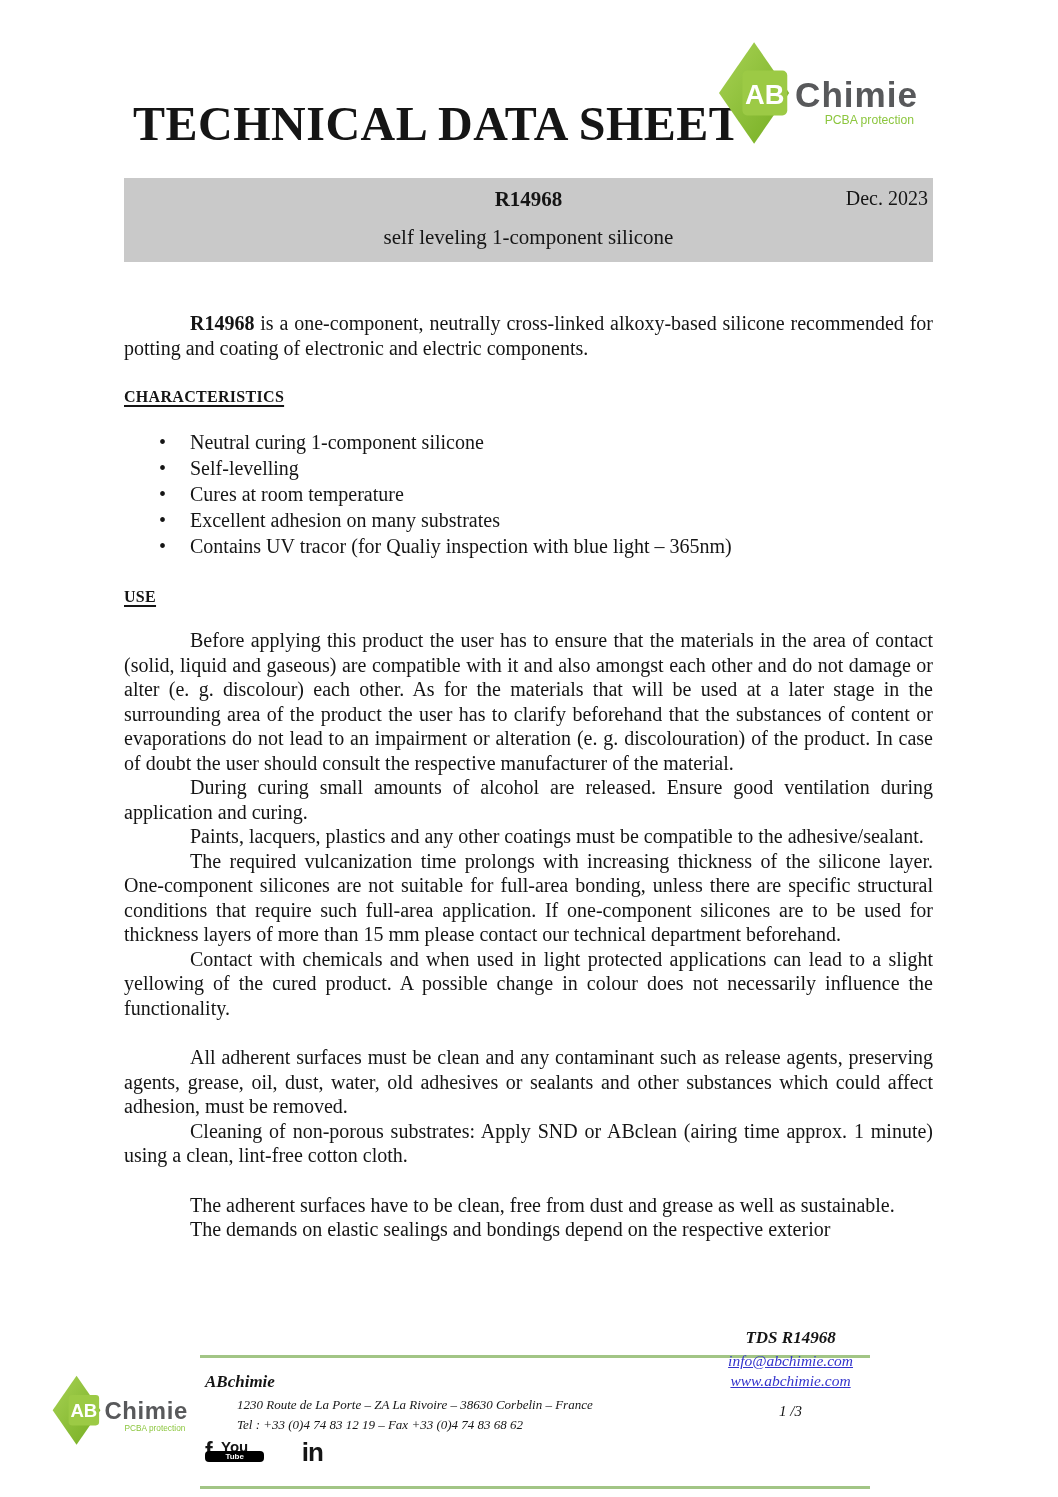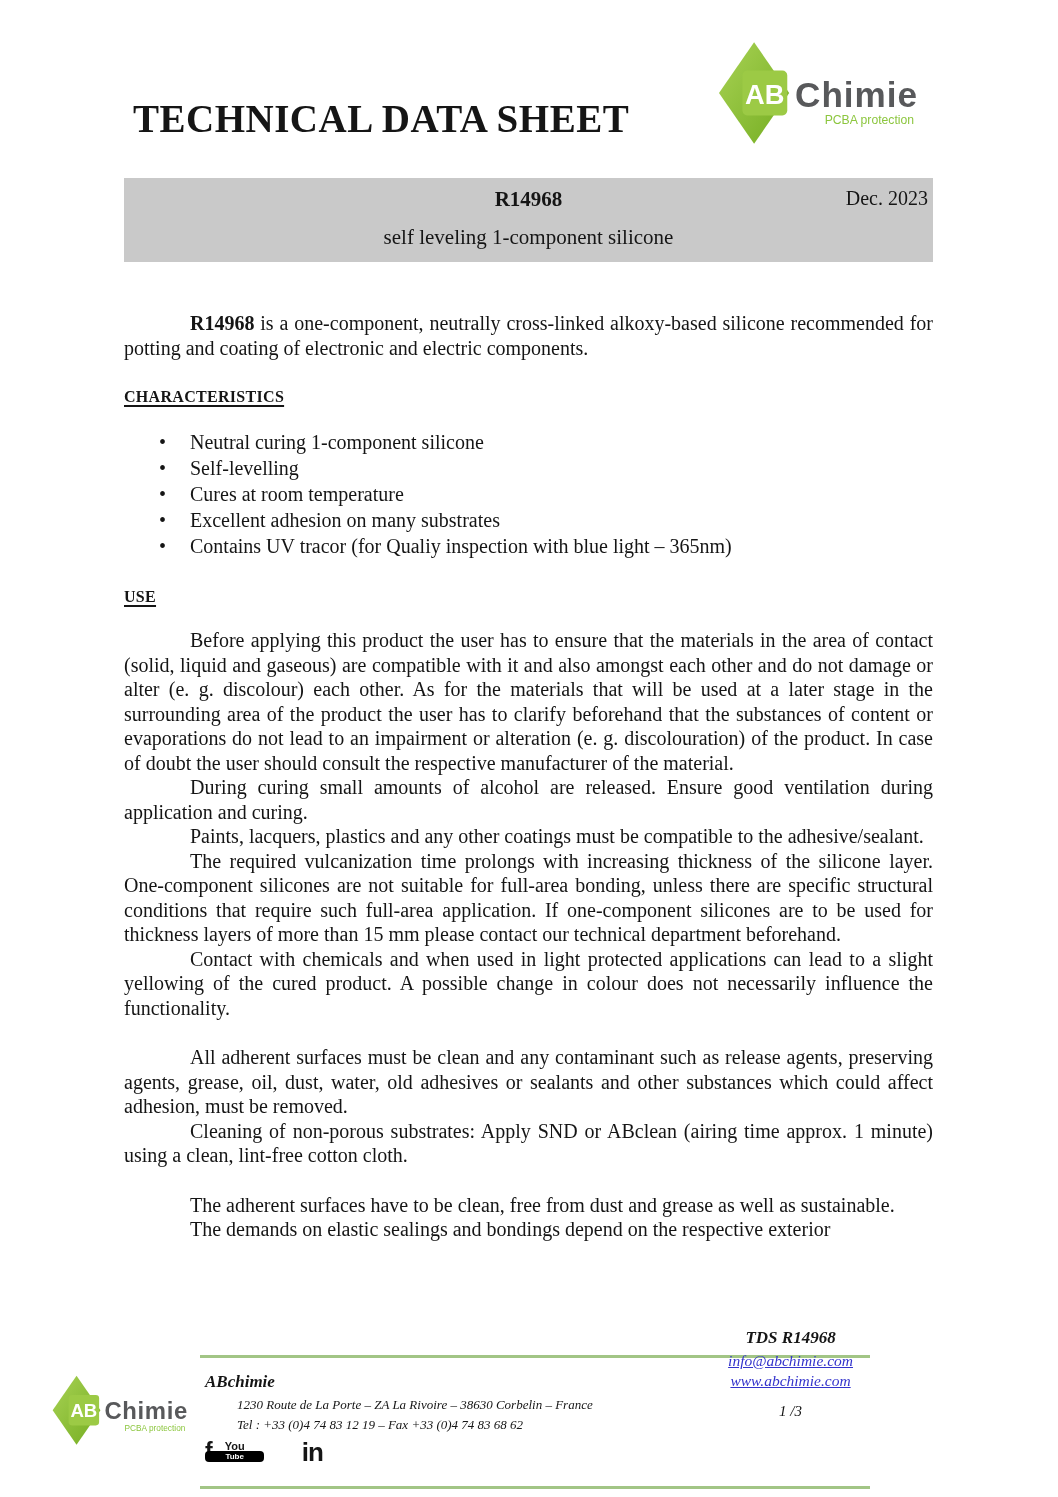--- a/index.html
+++ b/index.html
@@ -18,21 +18,21 @@
     position:relative;
     width:1058px;height:1497px;
     background:#ffffff;
     font-family:"Liberation Serif","DejaVu Serif",serif;
     color:var(--text-black,#151515);
     overflow:hidden;
   }
   
   .doc-title{
     position:absolute;left:133px;top:96px;margin:0;
-    font-size:39px;font-weight:700;letter-spacing:.5px;
+    font-size:48px;font-weight:700;letter-spacing:.5px;
     font-family:"Liberation Serif","DejaVu Serif",serif;
   }
   .logo-header{position:absolute;left:718px;top:40px;}
   .logo-footer{position:absolute;left:52px;top:1374px;}
   .stop-light{stop-color:var(--logo-green-light,#A8D254);}
   .stop-dark{stop-color:var(--logo-green-dark,#74AD21);}
   .ab-box-rect{fill:var(--logo-box-green,#9CCA45);}
   .logo-ab-text{fill:#ffffff;font-family:"Liberation Sans","DejaVu Sans",sans-serif;font-weight:700;}
   .logo-chimie-text{fill:var(--logo-text-gray,#58595B);font-family:"Liberation Sans","DejaVu Sans",sans-serif;font-weight:600;letter-spacing:1px;}
   .logo-pcba-text{fill:var(--accent-green,#8CC63E);font-family:"Liberation Sans","DejaVu Sans",sans-serif;}
@@ -69,21 +69,21 @@
   
   .rule{position:absolute;height:3px;background:var(--separator-green,#A2C585);}
   .rule-top{left:200px;top:1355px;width:670px;}
   .rule-bottom{left:200px;top:1486px;width:670px;}
   .footer-info{position:absolute;left:205px;top:1372px;font-style:italic;}
   .footer-company{font-size:17px;font-weight:700;margin-bottom:3px;}
   .footer-addr{font-size:13px;line-height:20px;margin-left:32px;}
   .social{display:flex;align-items:center;gap:7px;margin-top:5px;font-style:normal;}
   .fb-icon{font-family:"Liberation Sans","DejaVu Sans",sans-serif;font-weight:800;font-size:23px;line-height:23px;}
   .yt-icon{display:inline-flex;flex-direction:column;align-items:center;width:30px;cursor:default;}
-  .yt-you{font-family:"Liberation Sans","DejaVu Sans",sans-serif;font-weight:700;font-size:11px;line-height:9px;}
+  .yt-you{font-family:"Liberation Sans","DejaVu Sans",sans-serif;font-weight:700;font-size:15px;line-height:9px;}
   .yt-tube{background:#000;color:#fff;font-family:"Liberation Sans","DejaVu Sans",sans-serif;
     font-weight:700;font-size:8px;line-height:11px;border-radius:4px;padding:0 20px;margin-top:0px;}
   .li-icon{font-family:Liberation Sans, sans-serif;font-weight:800;font-size:26px;line-height:22px;letter-spacing:-1px;margin-left:45px;}
   .footer-right{position:absolute;right:205px;top:1328px;text-align:center;font-style:italic;}
   .footer-docref{font-size:17px;font-weight:700;margin-bottom:3px;}
   .footer-link{display:block;font-size:15.5px;line-height:20px;color:var(--link-blue,#3333CC);text-decoration:underline;cursor:pointer;}
   .footer-page{font-size:15px;margin-top:12px;}
 </style>
 </head>
 <body>

